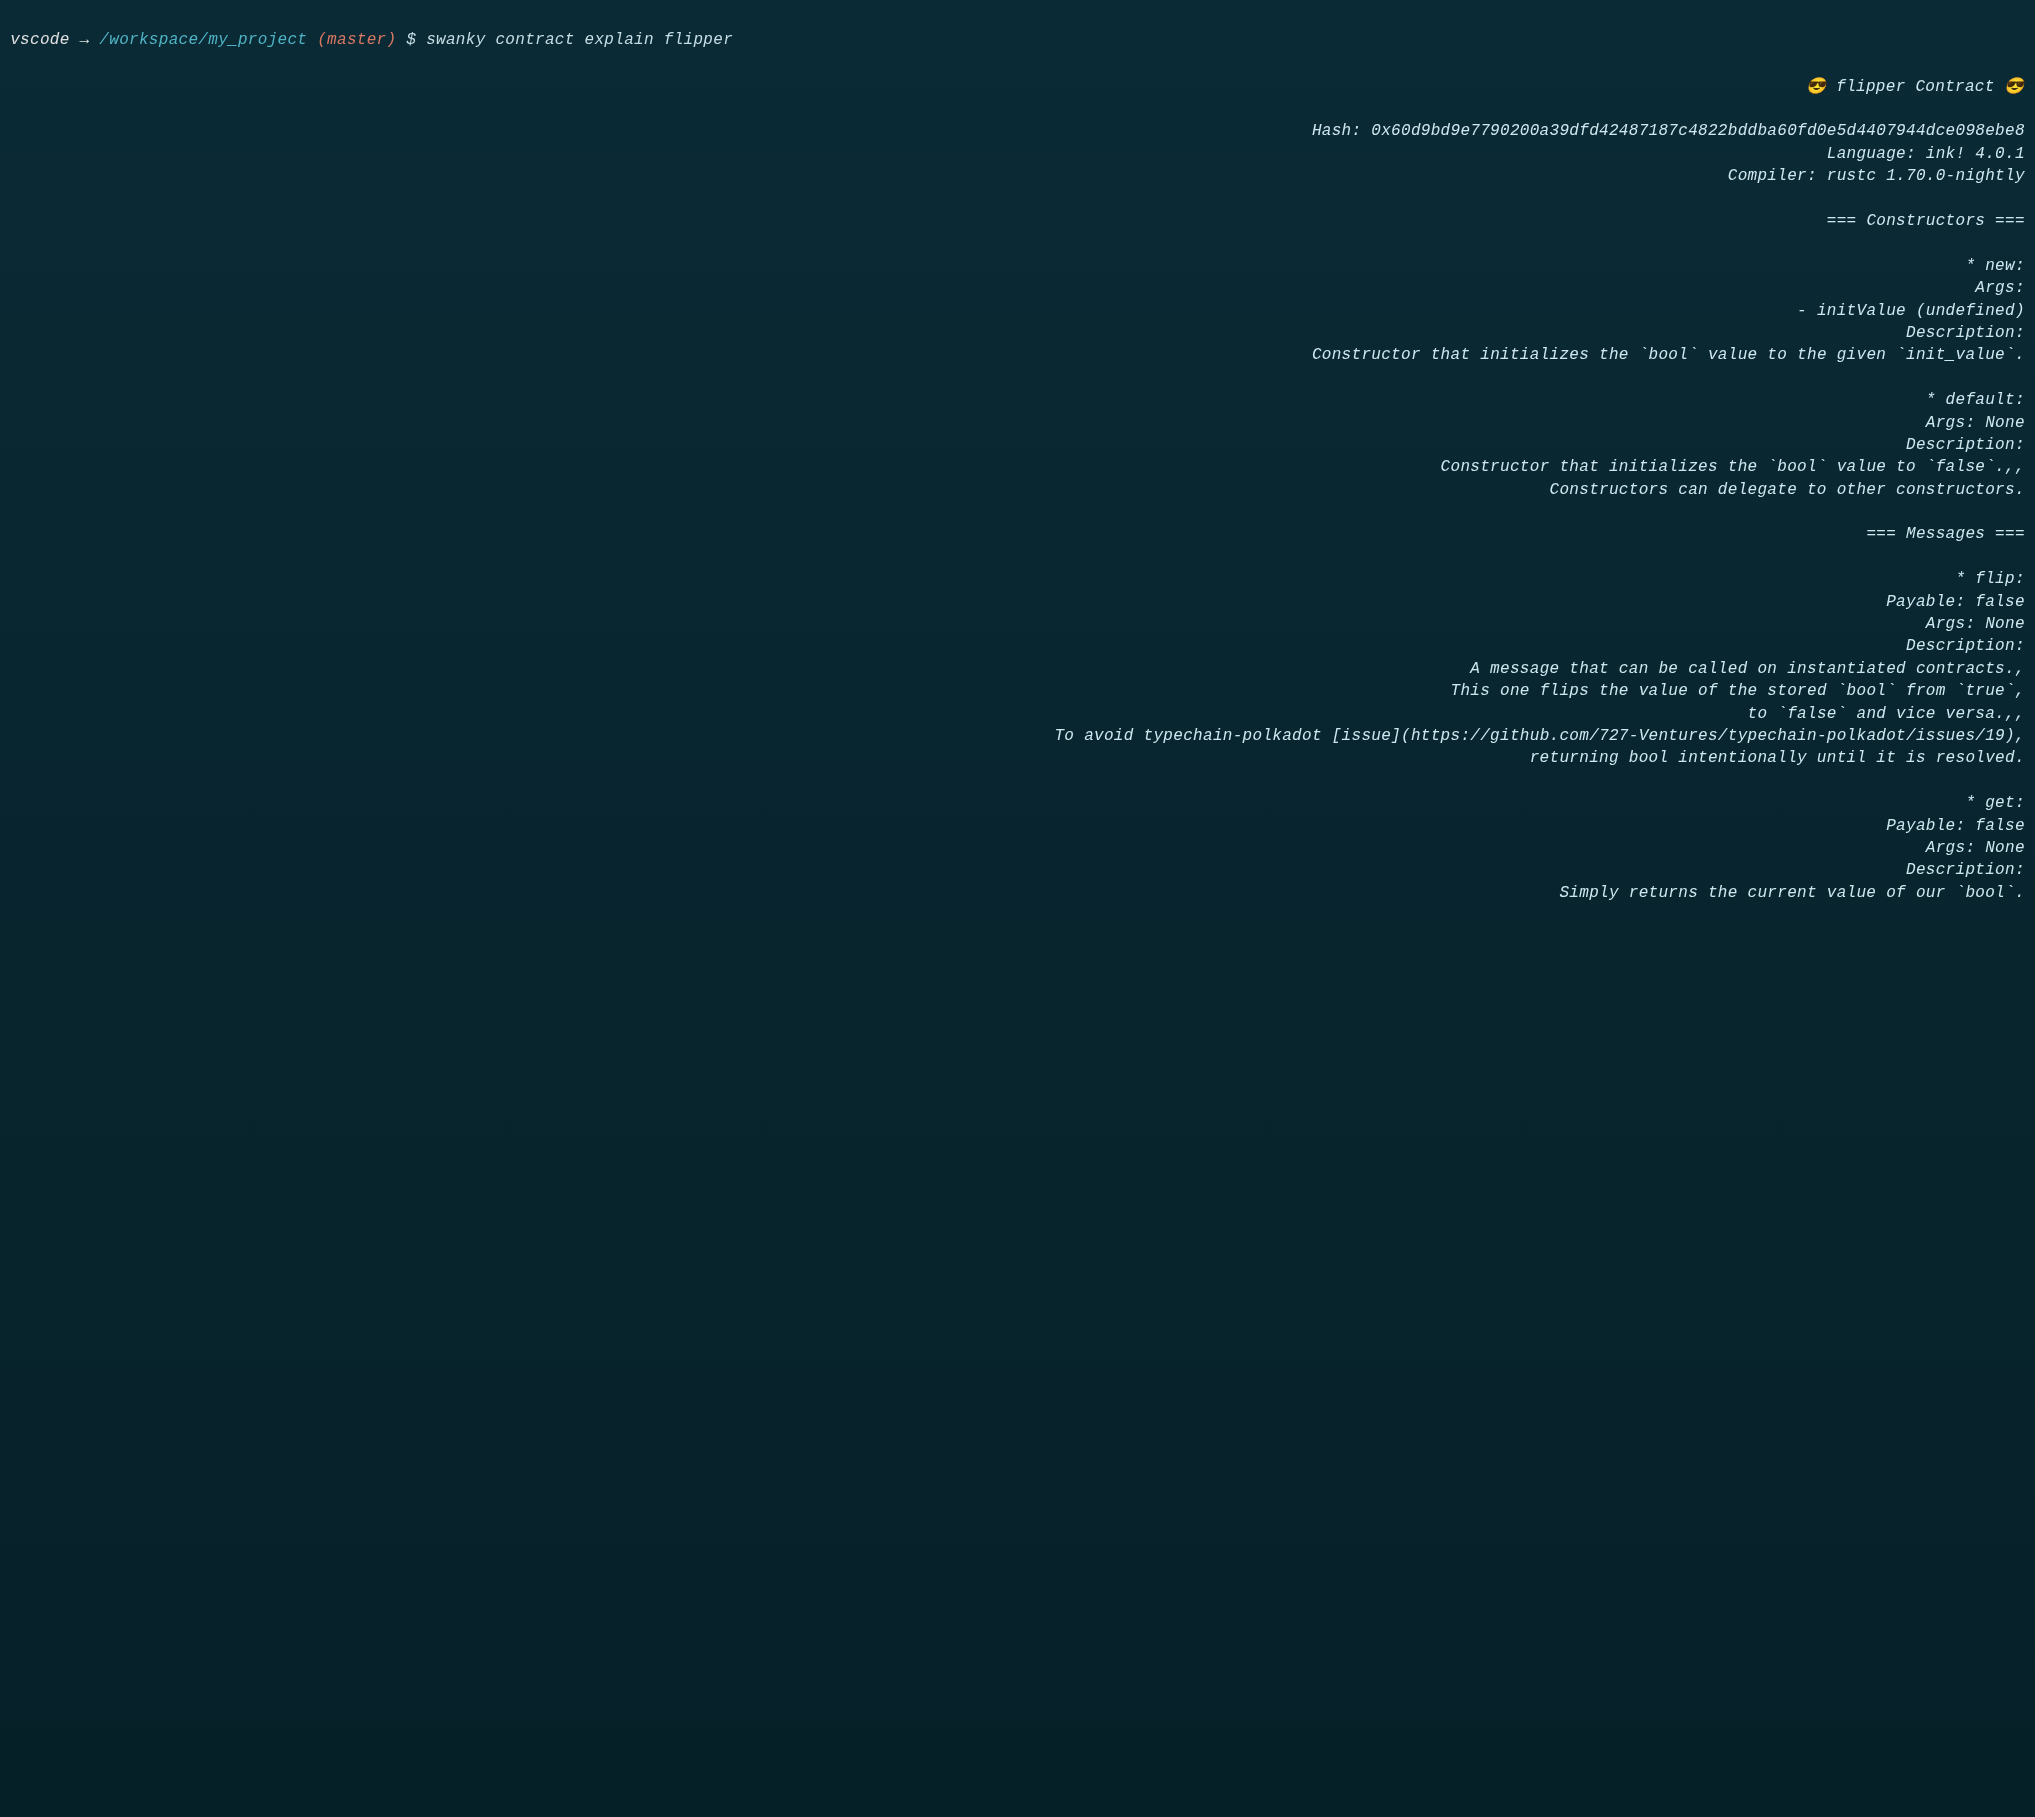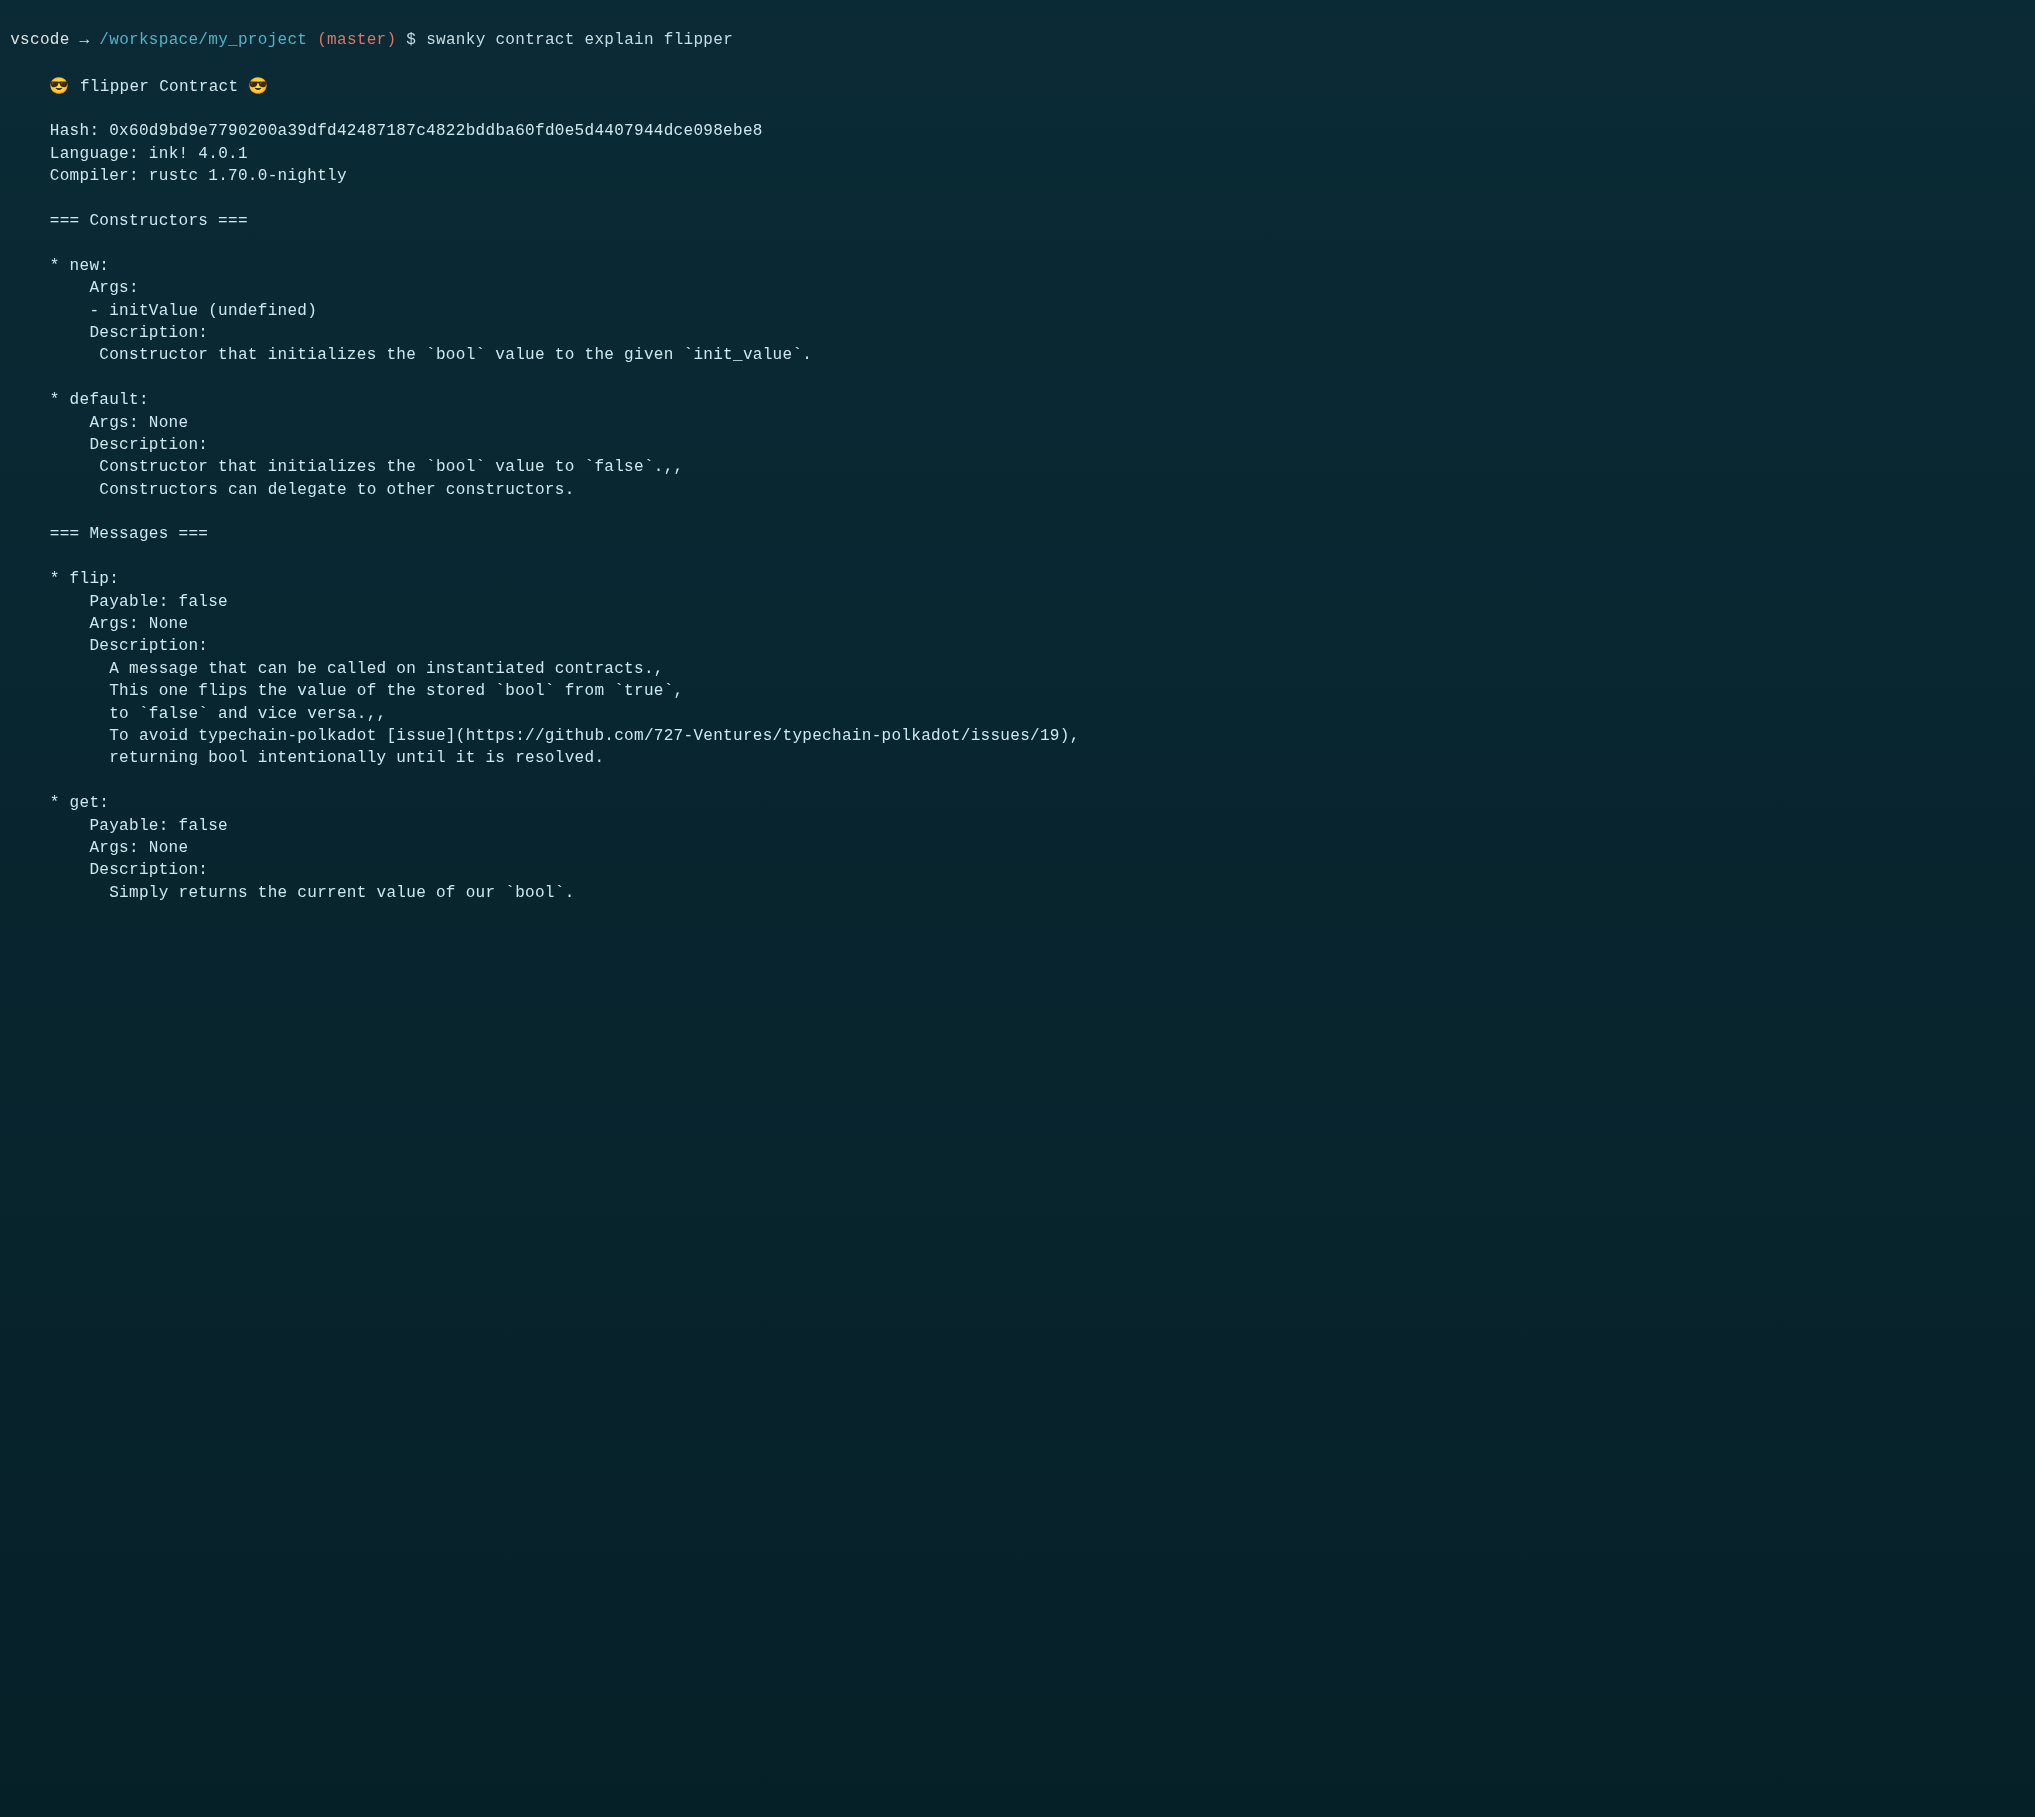--- a/index.html
+++ b/index.html
@@ -1,18 +1,19 @@
 <!DOCTYPE html>
 <html style="font-size:13.6px"><head>
   <meta charset="utf-8">
   <style>
     * {
       margin: 0;
       padding: 0;
       box-sizing: border-box;
+      font-style: italic;
     }
     body {
       background: linear-gradient(180deg, #0a2a35 0%, #062028 100%);
       font-family: "SF Mono", "Monaco", "Consolas", "Courier New", monospace;
       font-size: 16px;
       line-height: 1.4;
       color: #cfe7ee;
       padding: 6.8px 10.2px;
       min-height: 100vh;
       letter-spacing: 0.3px;
@@ -24,20 +25,21 @@
     .arrow { color: #e0e0e0; }
     .path { color: #4fb3c4; }
     .branch { color: #d97762; }
     .dollar { color: #c5dde4; }
     .cmd { color: #c5dde4; }
     .output {
       color: #cfe7ee;
       white-space: pre;
       display: block;
       margin-top: 1.7px;
+      text-align: right;
     }
   </style>
 </head>
 <body>
 
 <div class="prompt-line">
 <span class="user">vscode</span> <span class="arrow">→</span> <span class="path">/workspace/my_project</span> <span class="branch">(</span><span class="branch">master</span><span class="branch">)</span> <span class="dollar">$</span> <span class="cmd">swanky contract explain flipper</span>
 </div>
 
 <div class="output">

